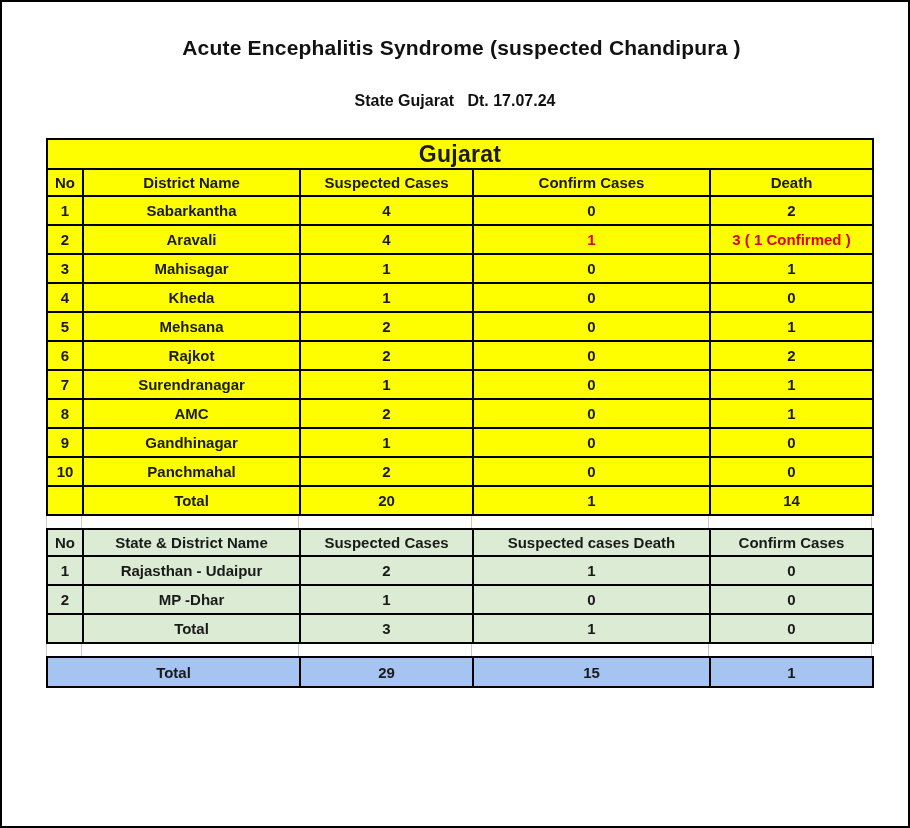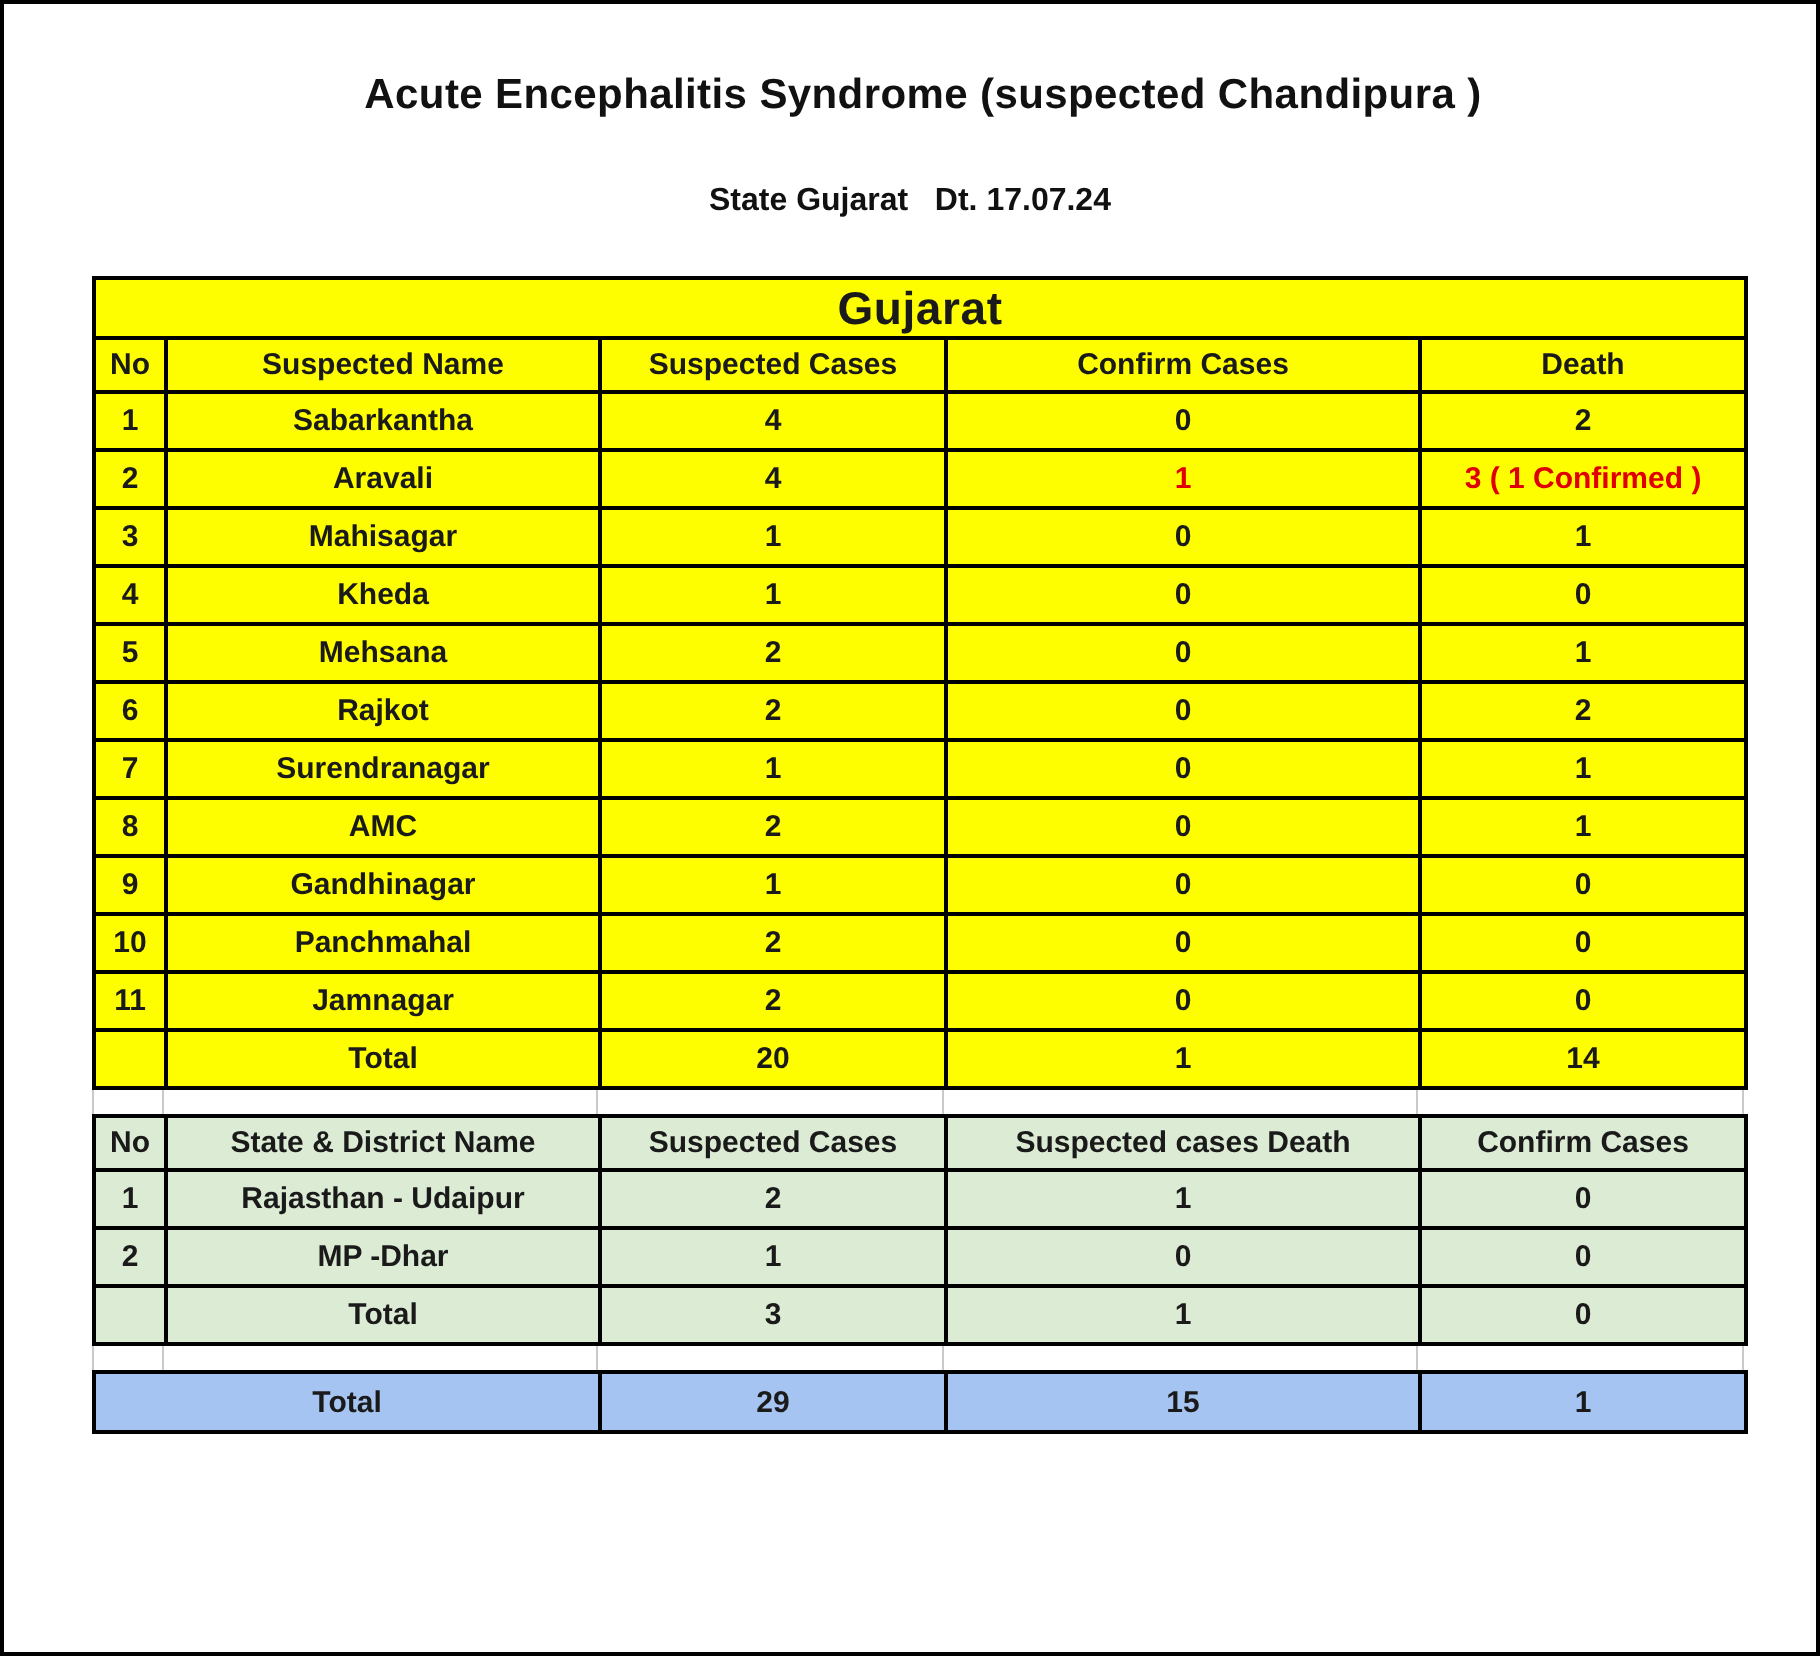--- a/index.html
+++ b/index.html
@@ -113,21 +113,21 @@
           <col class="c-sus">
           <col class="c-conf">
           <col class="c-death">
         </colgroup>
       <tbody>
           <tr>
         <td class="t-merged-title" colspan="5">Gujarat</td>
       </tr>
       <tr class="hdr">
         <th class="left">No</th>
-        <th class="left">Suspected Name</th>
+        <th class="left">District Name</th>
         <th class="center">Suspected Cases</th>
         <th class="center">Confirm Cases</th>
         <th class="center">Death</th>
       </tr>
       <tr class="data-row">
         <td class="left">1</td>
         <td class="left">Sabarkantha</td>
         <td class="center">4</td>
         <td class="center">0</td>
         <td class="center">2</td>
@@ -184,27 +184,20 @@
       <tr class="data-row">
         <td class="left">9</td>
         <td class="left">Gandhinagar</td>
         <td class="center">1</td>
         <td class="center">0</td>
         <td class="center">0</td>
       </tr>
       <tr class="data-row">
         <td class="left">10</td>
         <td class="left">Panchmahal</td>
-        <td class="center">2</td>
-        <td class="center">0</td>
-        <td class="center">0</td>
-      </tr>
-      <tr class="data-row">
-        <td class="left">11</td>
-        <td class="left">Jamnagar</td>
         <td class="center">2</td>
         <td class="center">0</td>
         <td class="center">0</td>
       </tr>
       <tr class="data-row">
         <td class="left"></td>
         <td class="left">Total</td>
         <td class="center">20</td>
         <td class="center">1</td>
         <td class="center">14</td>

